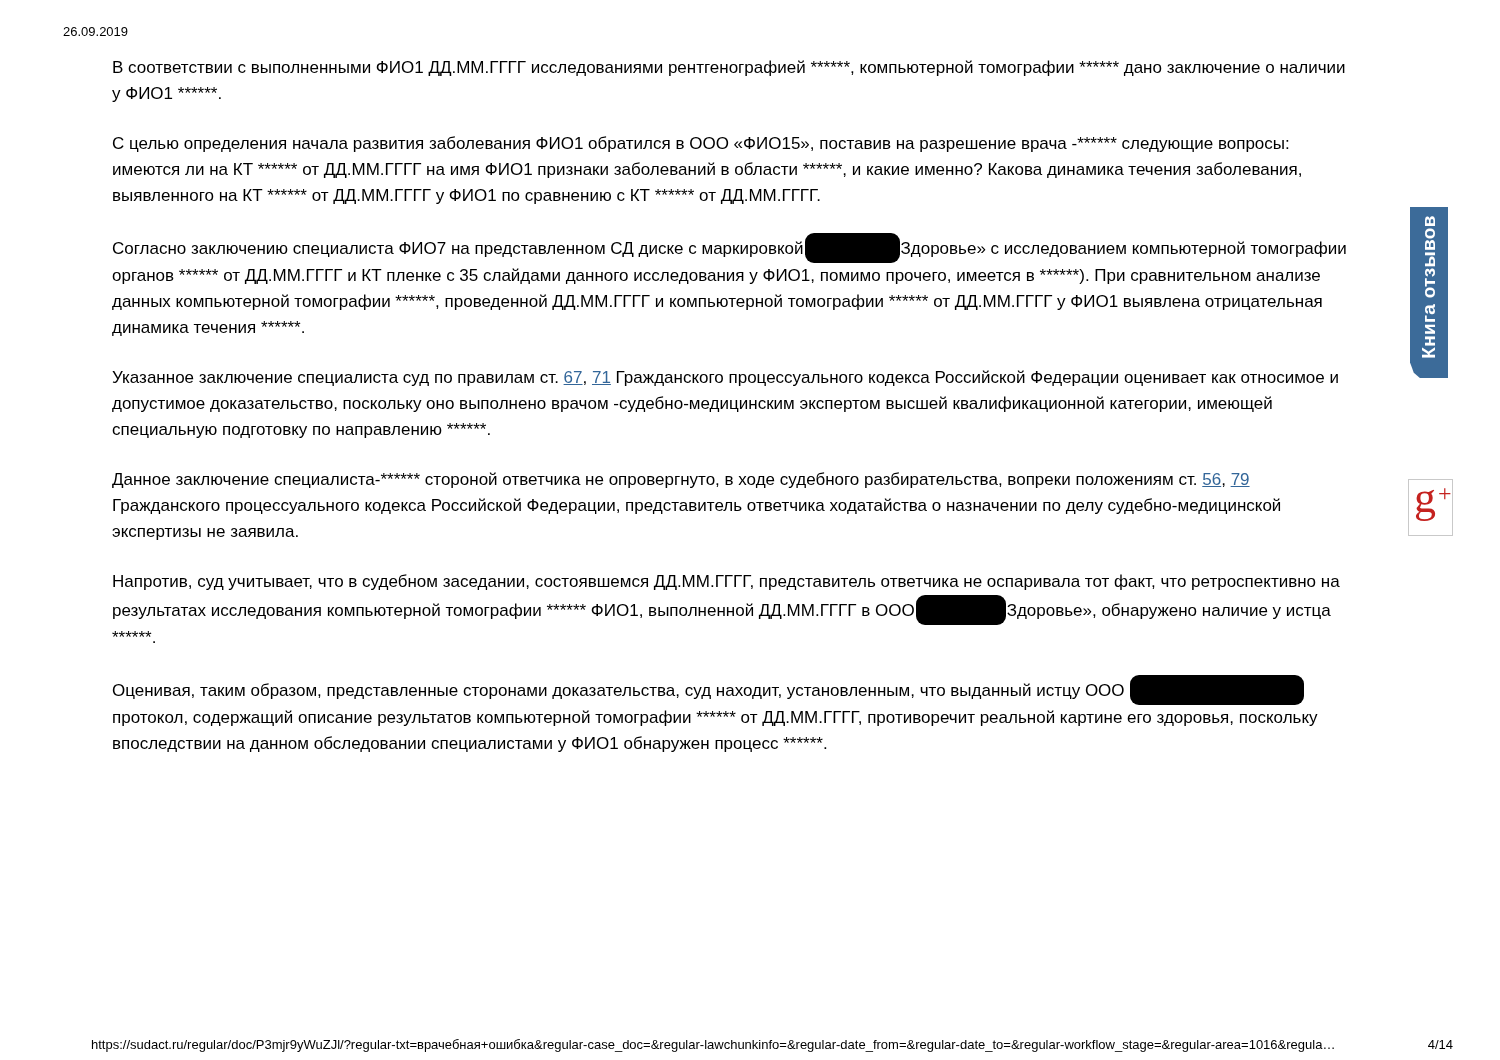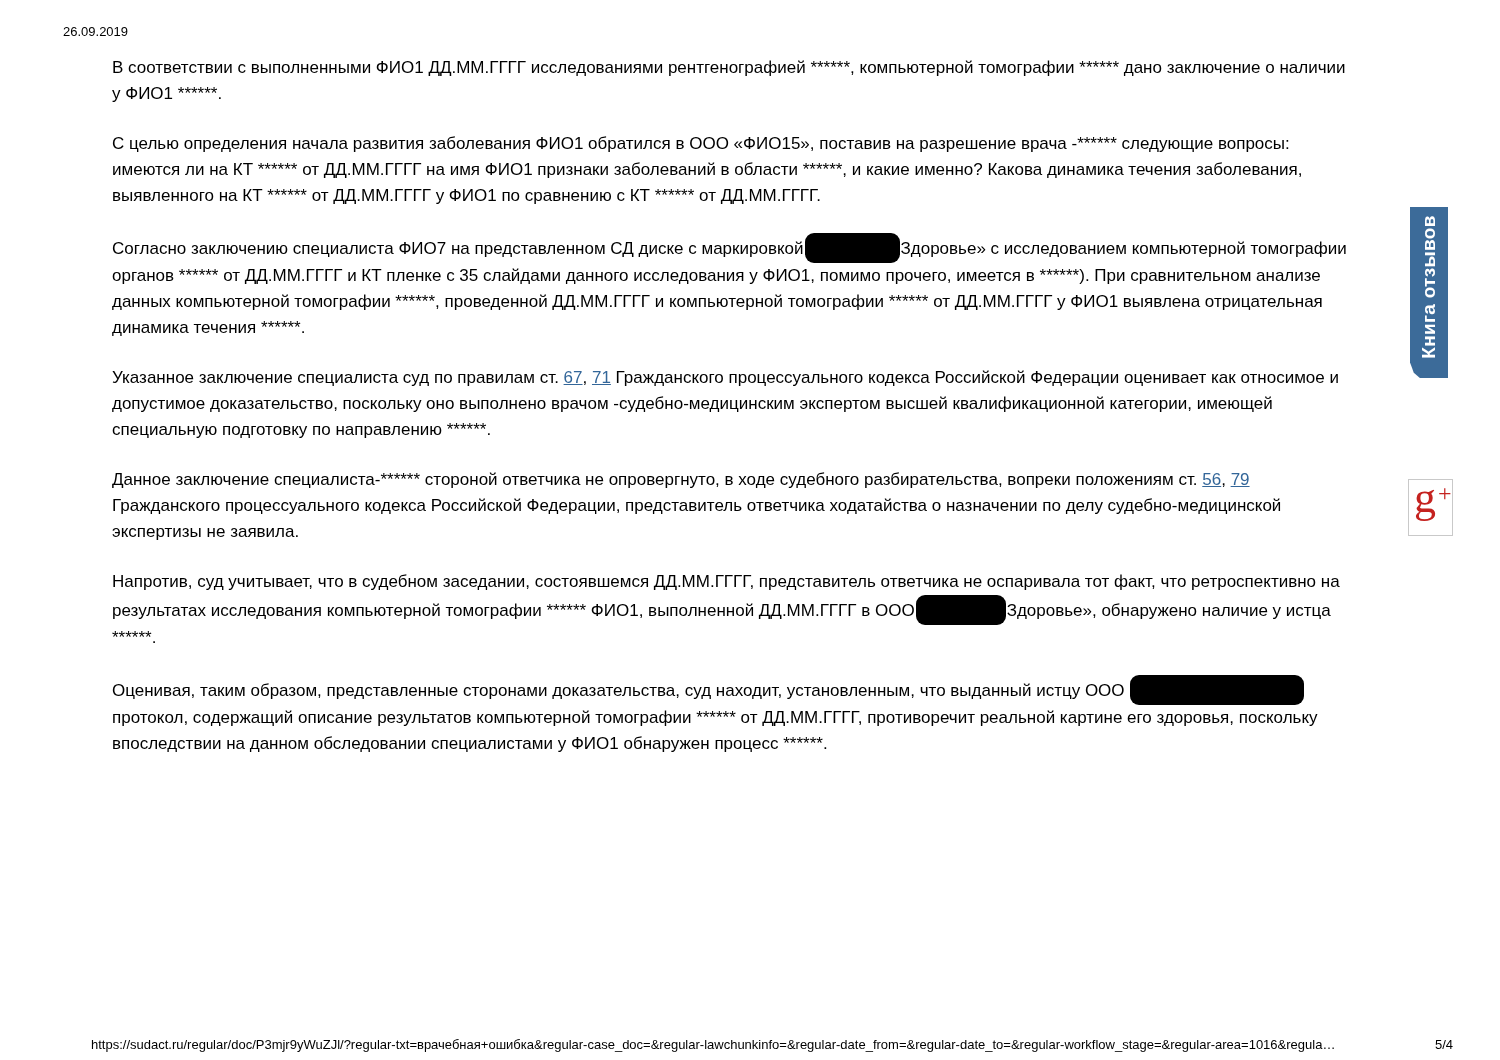--- a/index.html
+++ b/index.html
@@ -79,14 +79,14 @@
   <span class="tab-label">Книга отзывов</span>
 </div>
 
 <div class="gplus-box">
   <span class="gplus-g">g</span>
   <span class="gplus-plus">+</span>
 </div>
 
 <div class="print-footer">
   <span class="footer-url">https://sudact.ru/regular/doc/P3mjr9yWuZJl/?regular-txt=врачебная+ошибка&amp;regular-case_doc=&amp;regular-lawchunkinfo=&amp;regular-date_from=&amp;regular-date_to=&amp;regular-workflow_stage=&amp;regular-area=1016&amp;regula…</span>
-  <span class="footer-page">5/4</span>
+  <span class="footer-page">4/14</span>
 </div>
 
 </body></html>

